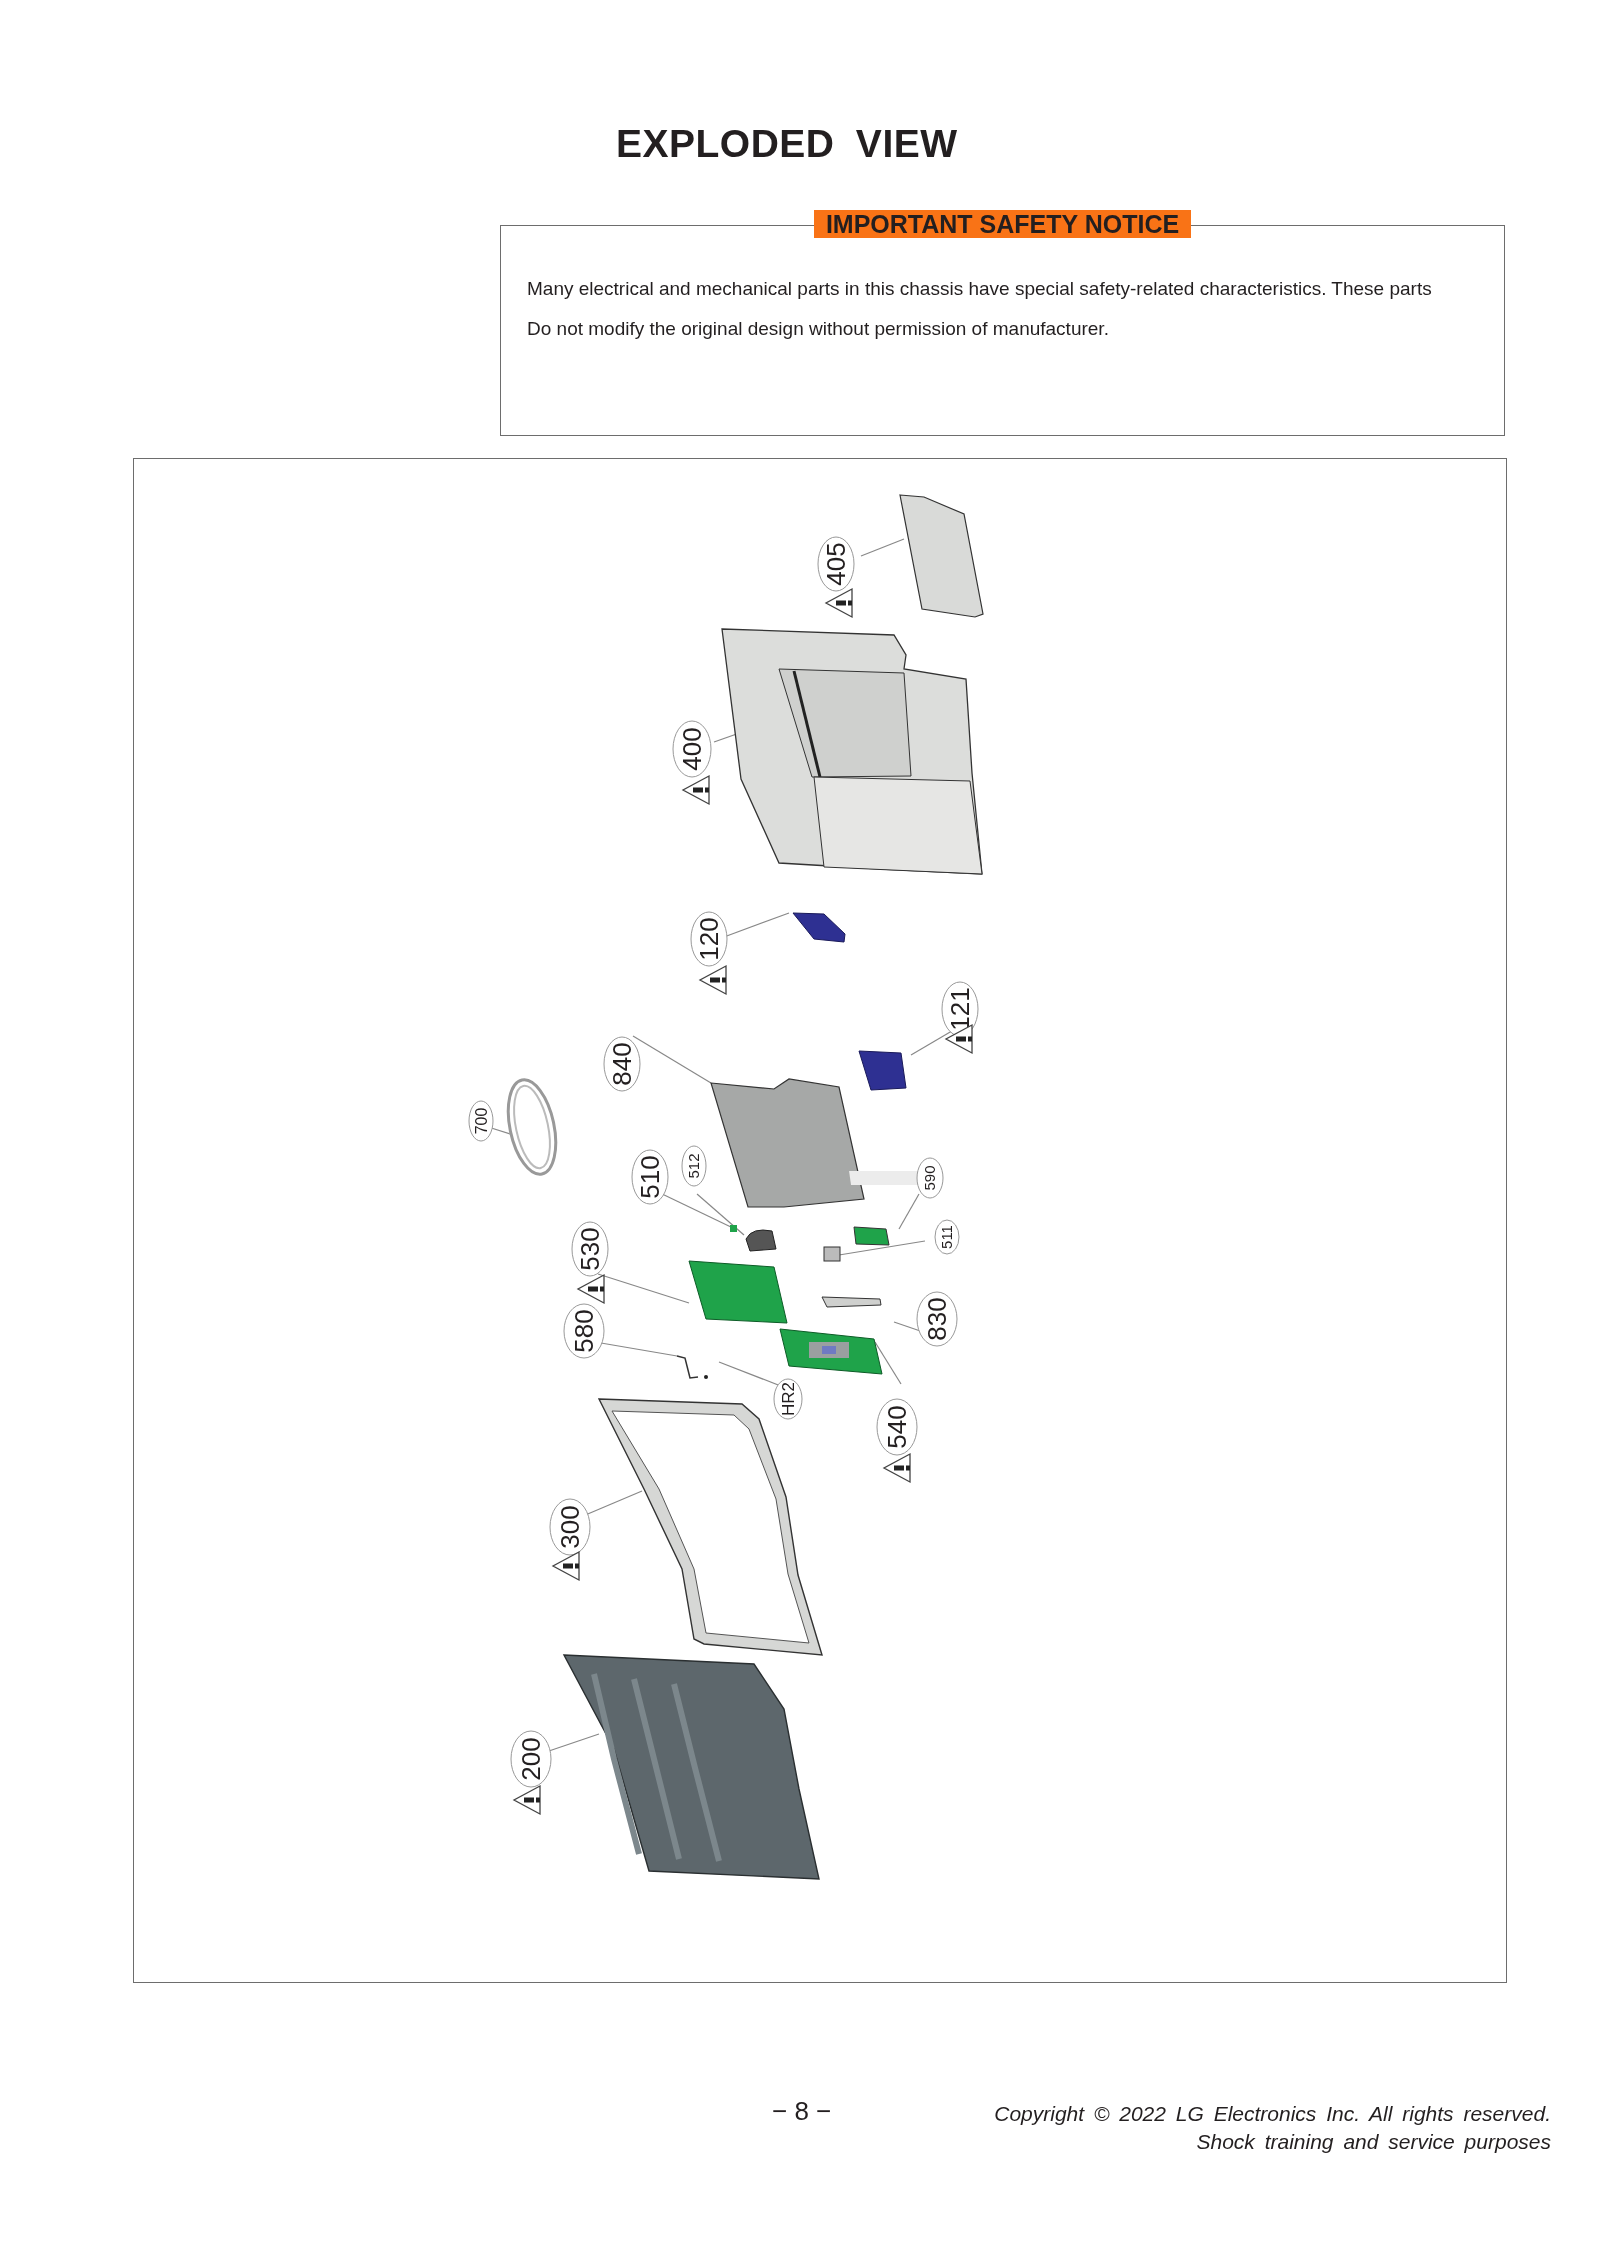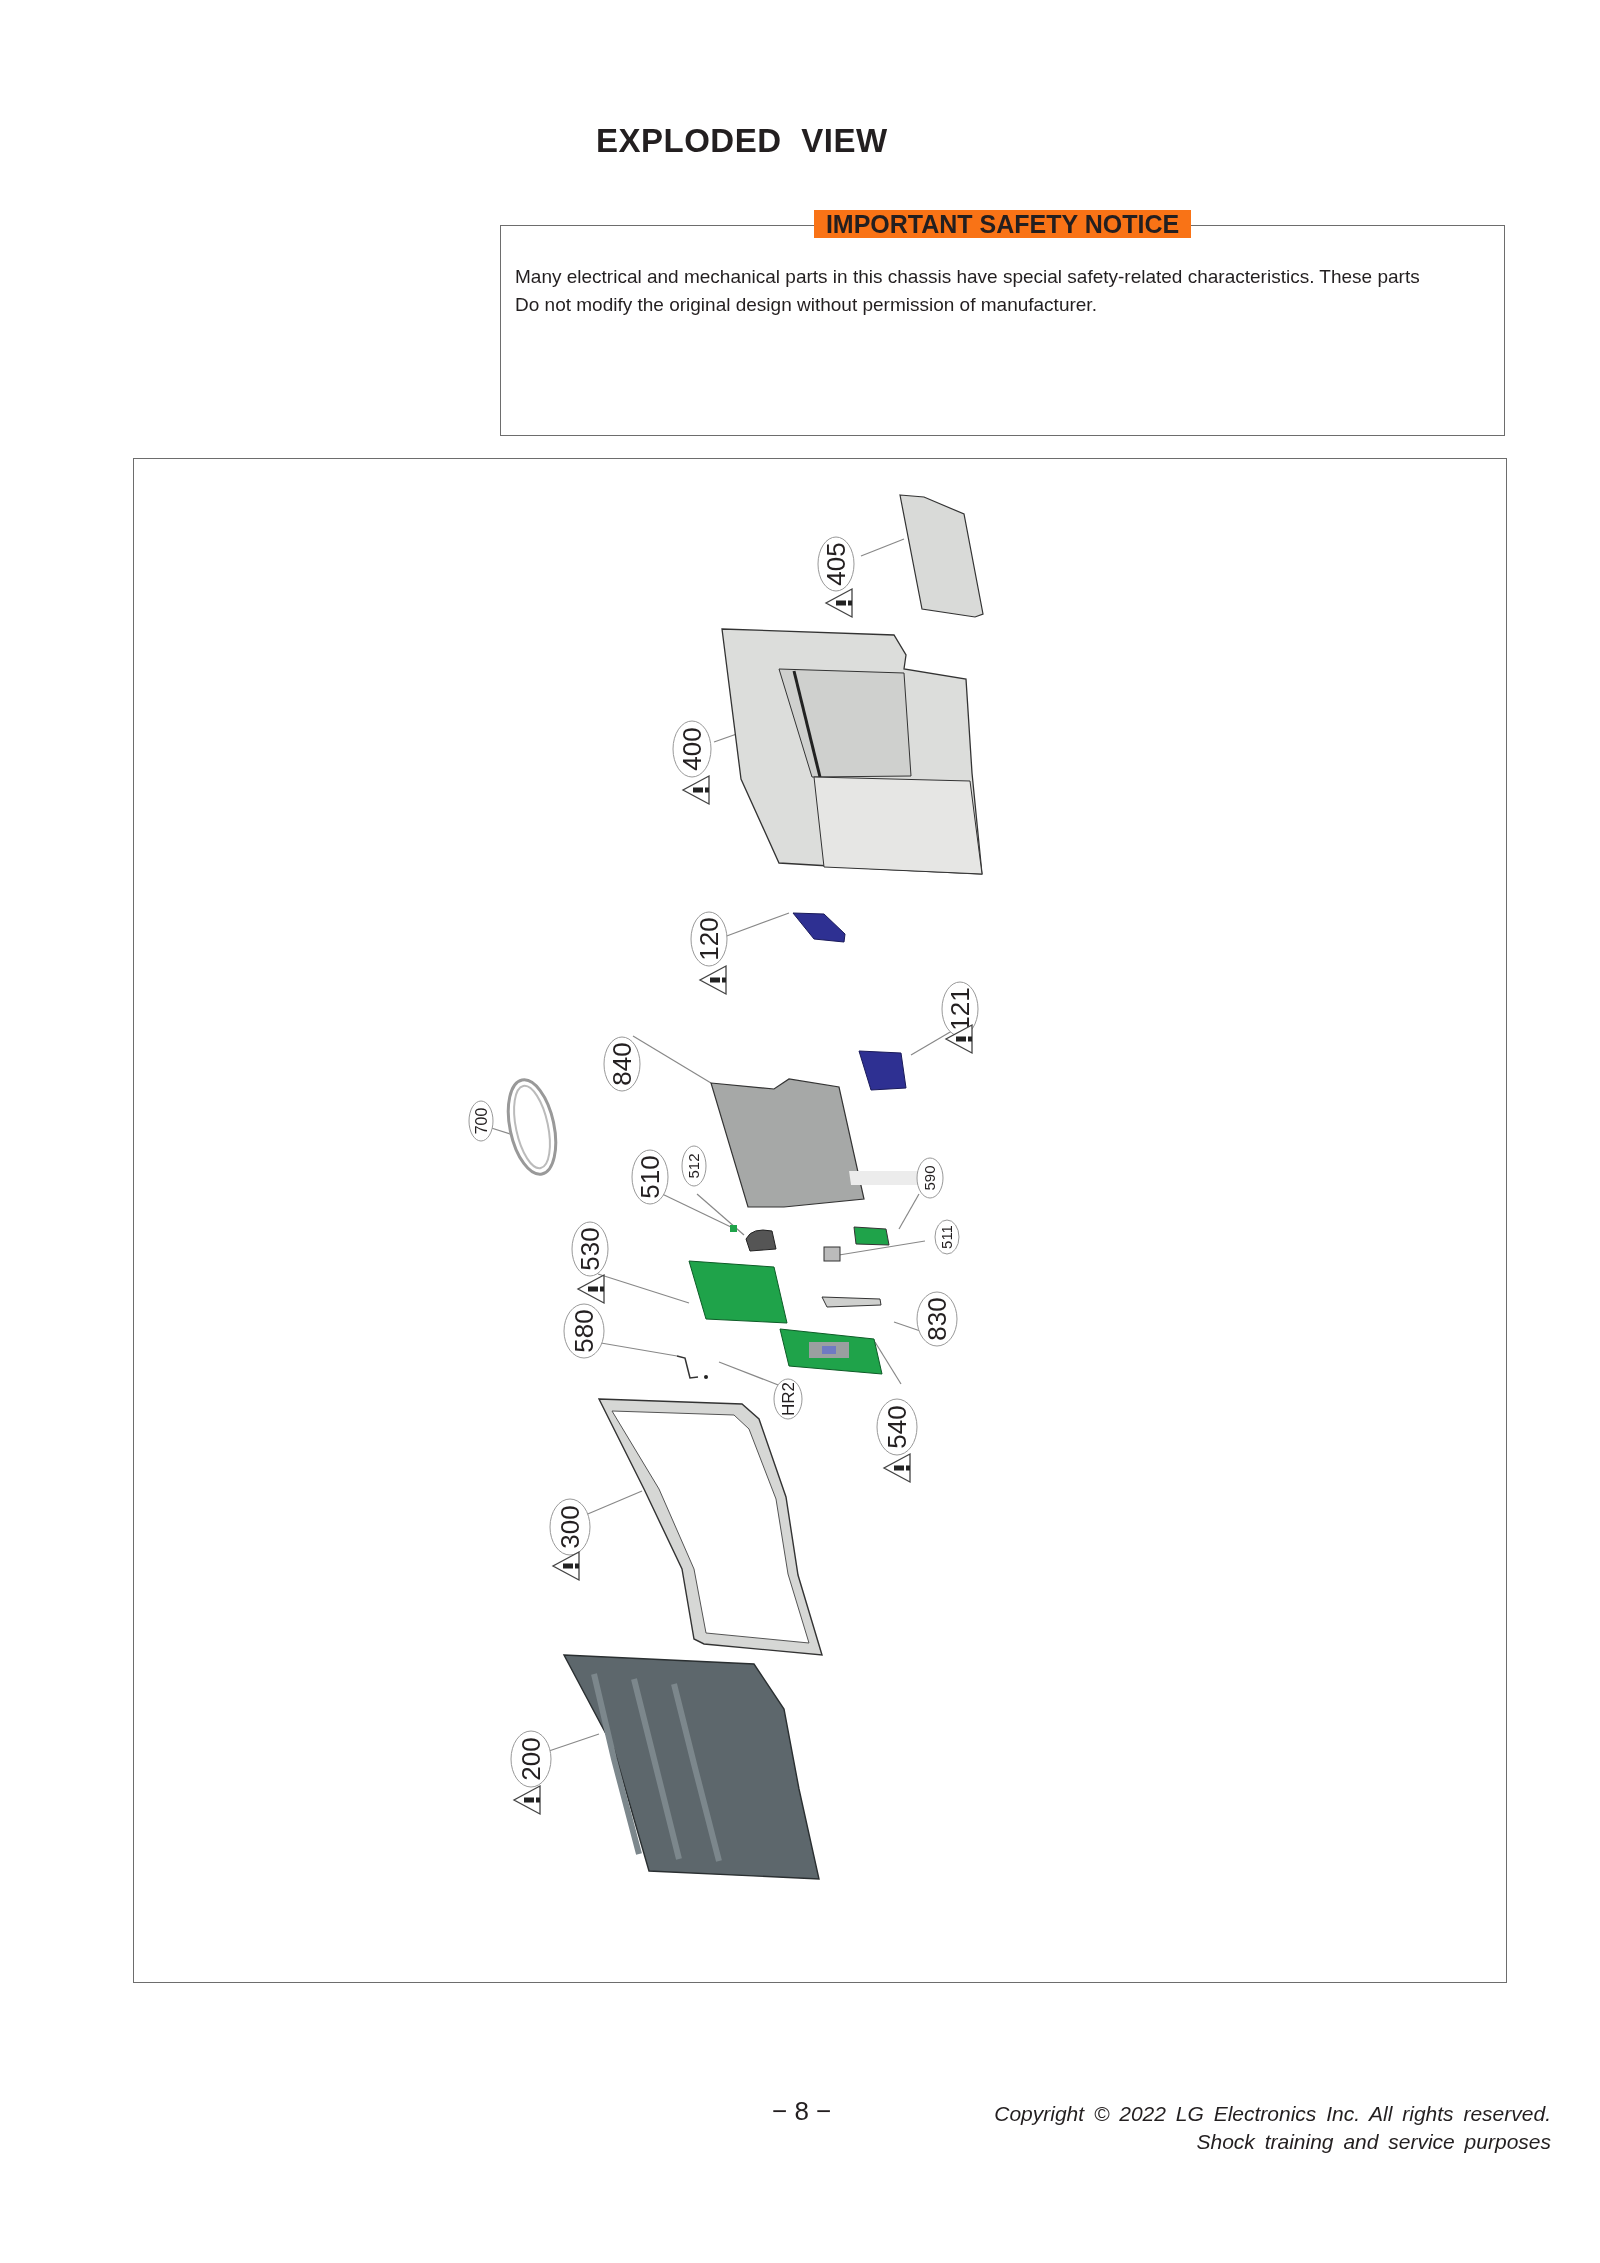--- a/index.html
+++ b/index.html
@@ -1,22 +1,22 @@
 <!DOCTYPE html>
 <html><head>
 <meta charset="utf-8">
 <style>
   html, body { margin: 0; padding: 0; background: #ffffff; }
   body { width: 1600px; height: 2263px; position: relative; font-family: "Liberation Sans", sans-serif; color: #231f20; overflow: hidden; }
-  .title { position: absolute; left: 596px; top: 122px; font-size: 33px; font-weight: bold; letter-spacing: 0.5px; word-spacing: 10px; margin: 0; }
+  .title { position: absolute; left: 616px; top: 122px; font-size: 39px; font-weight: bold; letter-spacing: 0.5px; word-spacing: 10px; margin: 0; }
   .notice { position: absolute; left: 500px; top: 225px; width: 1005px; height: 211px; border: 1.5px solid #6d6d6d; box-sizing: border-box; }
   .notice-title { position: absolute; top: -16px; left: 0; width: 100%; text-align: center; }
   .notice-title span { background: #f97316; padding: 0 12px; font-size: 25px; font-weight: bold; }
   .notice-body { position: absolute; left: 14px; right: 14px; top: 37px; font-size: 19px; line-height: 28px; text-align: justify; }
-  .notice-body p { margin: 0; }
+  .notice-body p { margin: 12px; }
   .warn-inline { display: inline-block; font-size: 16px; margin: 0 14px 0 4px; }
   .diagram { position: absolute; left: 133px; top: 458px; width: 1374px; height: 1525px; border: 1.5px solid #6d6d6d; box-sizing: border-box; }
   .diagram svg { position: absolute; left: 0; top: 0; }
   .callout-text { font-family: "Liberation Sans", sans-serif; fill: #231f20; }
   .page-num { position: absolute; left: 772px; top: 2096px; font-size: 26px; }
   .copyright { position: absolute; right: 49px; top: 2100px; font-size: 21px; text-align: right; line-height: 28px; word-spacing: 4px; }
   .copyright div { margin: 0; font-style: italic; }
 </style>
 </head>
 <body>

